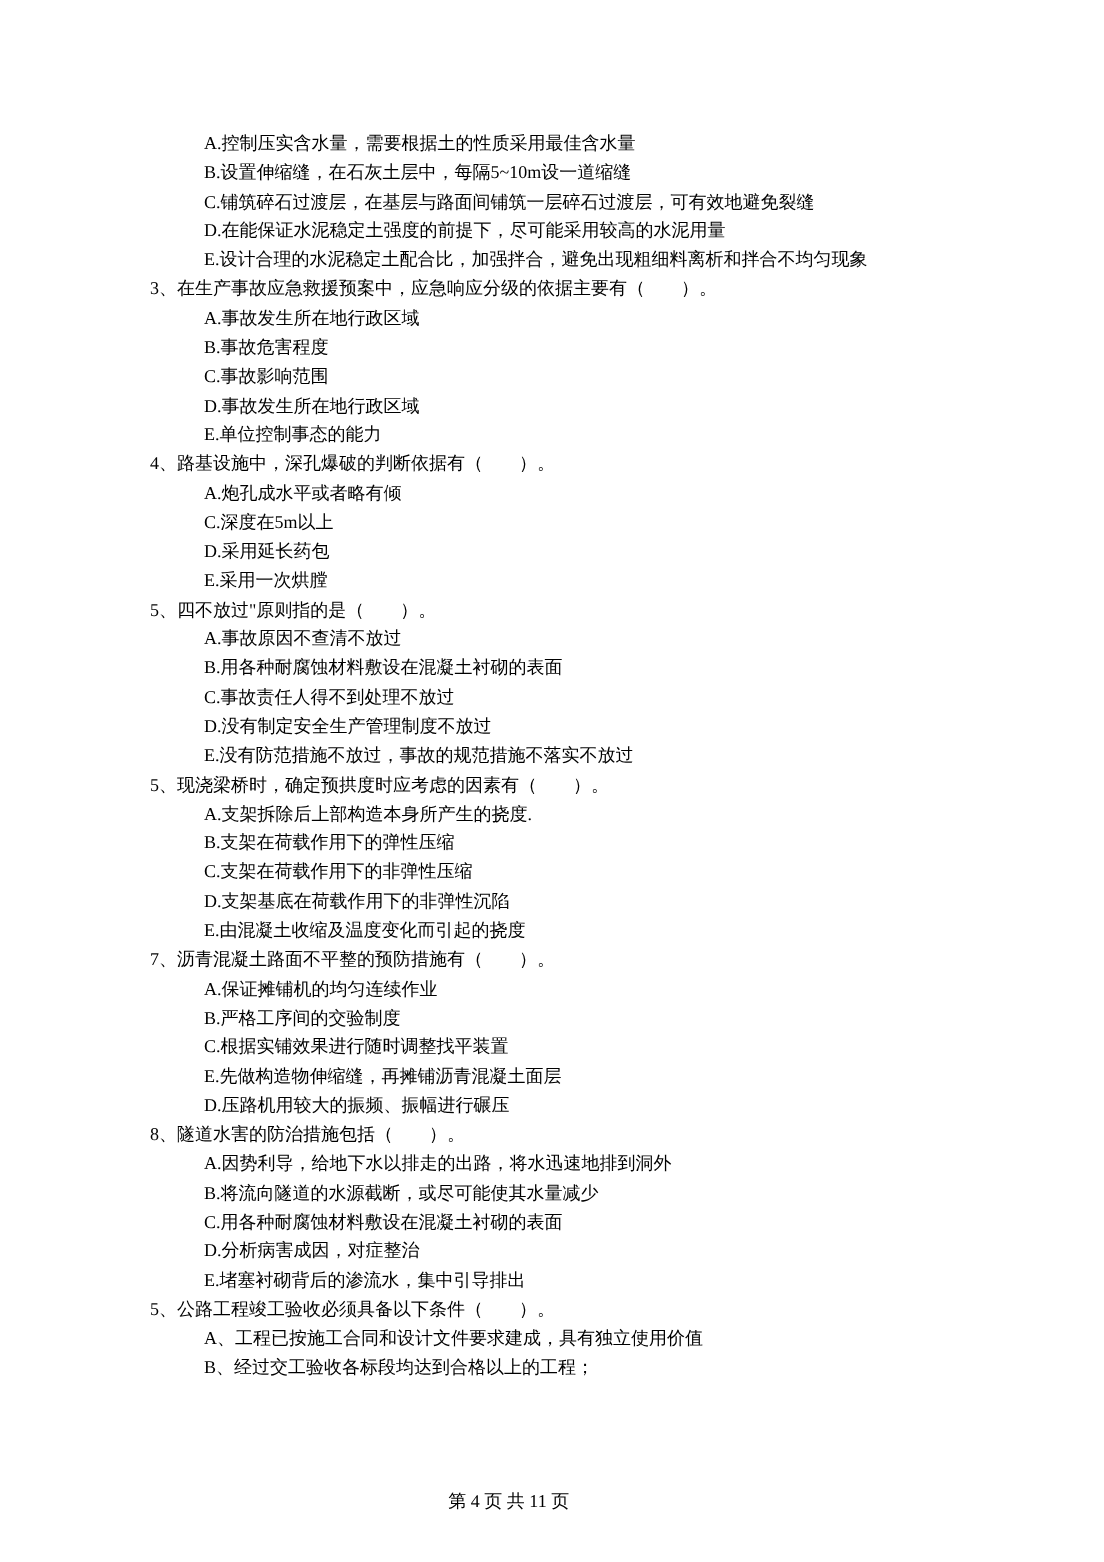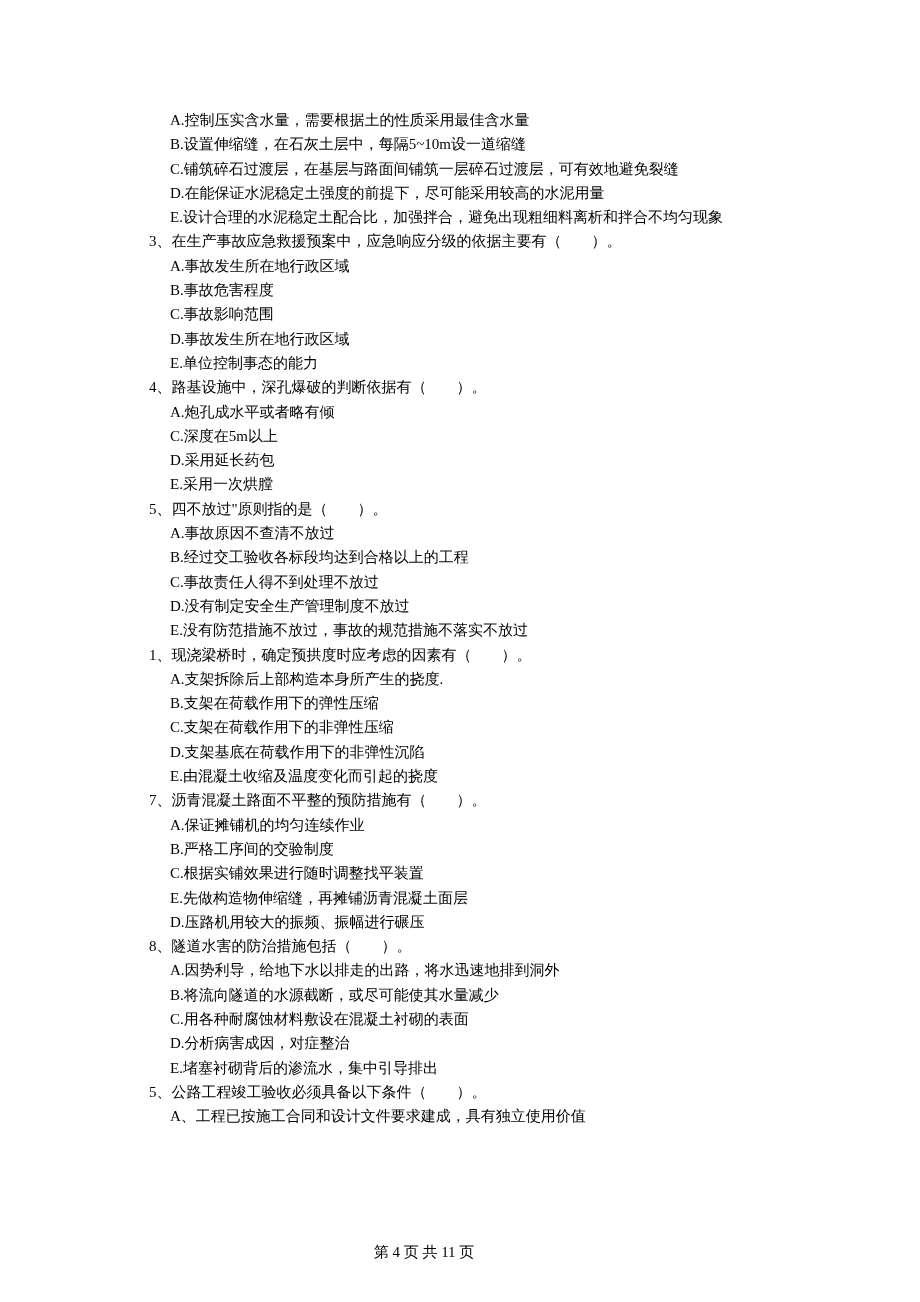--- a/index.html
+++ b/index.html
@@ -16,21 +16,20 @@
     min-height: 1302px;
     box-sizing: border-box;
     padding: 108px 96px 40px 125px;
     position: relative;
   }
   .option {
     padding-left: 45px;
   }
   .question {
     padding-left: 0;
-    margin-left: 24px;
   }
   .footer {
     position: absolute;
     bottom: 38px;
     left: 0;
     width: 100%;
     text-align: center;
     font-size: 15px;
   }
 </style>
@@ -60,28 +59,28 @@
     <div class="question">4、路基设施中，深孔爆破的判断依据有（　　）。</div>
     <div class="option">A.炮孔成水平或者略有倾</div>
     <div class="option">C.深度在5m以上</div>
     <div class="option">D.采用延长药包</div>
     <div class="option">E.采用一次烘膛</div>
   </div>
 
   <div>
     <div class="question">5、四不放过"原则指的是（　　）。</div>
     <div class="option">A.事故原因不查清不放过</div>
-    <div class="option">B.经过交工验收各标段均达到合格以上的工程</div>
+    <div class="option">B.用各种耐腐蚀材料敷设在混凝土衬砌的表面</div>
     <div class="option">C.事故责任人得不到处理不放过</div>
     <div class="option">D.没有制定安全生产管理制度不放过</div>
     <div class="option">E.没有防范措施不放过，事故的规范措施不落实不放过</div>
   </div>
 
   <div>
-    <div class="question">1、现浇梁桥时，确定预拱度时应考虑的因素有（　　）。</div>
+    <div class="question">5、现浇梁桥时，确定预拱度时应考虑的因素有（　　）。</div>
     <div class="option">A.支架拆除后上部构造本身所产生的挠度.</div>
     <div class="option">B.支架在荷载作用下的弹性压缩</div>
     <div class="option">C.支架在荷载作用下的非弹性压缩</div>
     <div class="option">D.支架基底在荷载作用下的非弹性沉陷</div>
     <div class="option">E.由混凝土收缩及温度变化而引起的挠度</div>
   </div>
 
   <div>
     <div class="question">7、沥青混凝土路面不平整的预防措施有（　　）。</div>
     <div class="option">A.保证摊铺机的均匀连续作业</div>
@@ -96,16 +95,17 @@
     <div class="option">A.因势利导，给地下水以排走的出路，将水迅速地排到洞外</div>
     <div class="option">B.将流向隧道的水源截断，或尽可能使其水量减少</div>
     <div class="option">C.用各种耐腐蚀材料敷设在混凝土衬砌的表面</div>
     <div class="option">D.分析病害成因，对症整治</div>
     <div class="option">E.堵塞衬砌背后的渗流水，集中引导排出</div>
   </div>
 
   <div>
     <div class="question">5、公路工程竣工验收必须具备以下条件（　　）。</div>
     <div class="option">A、工程已按施工合同和设计文件要求建成，具有独立使用价值</div>
+    <div class="option">B、经过交工验收各标段均达到合格以上的工程；</div>
   </div>
 
   <div class="footer">第 4 页 共 11 页</div>
 </div>
 
 </body></html>

